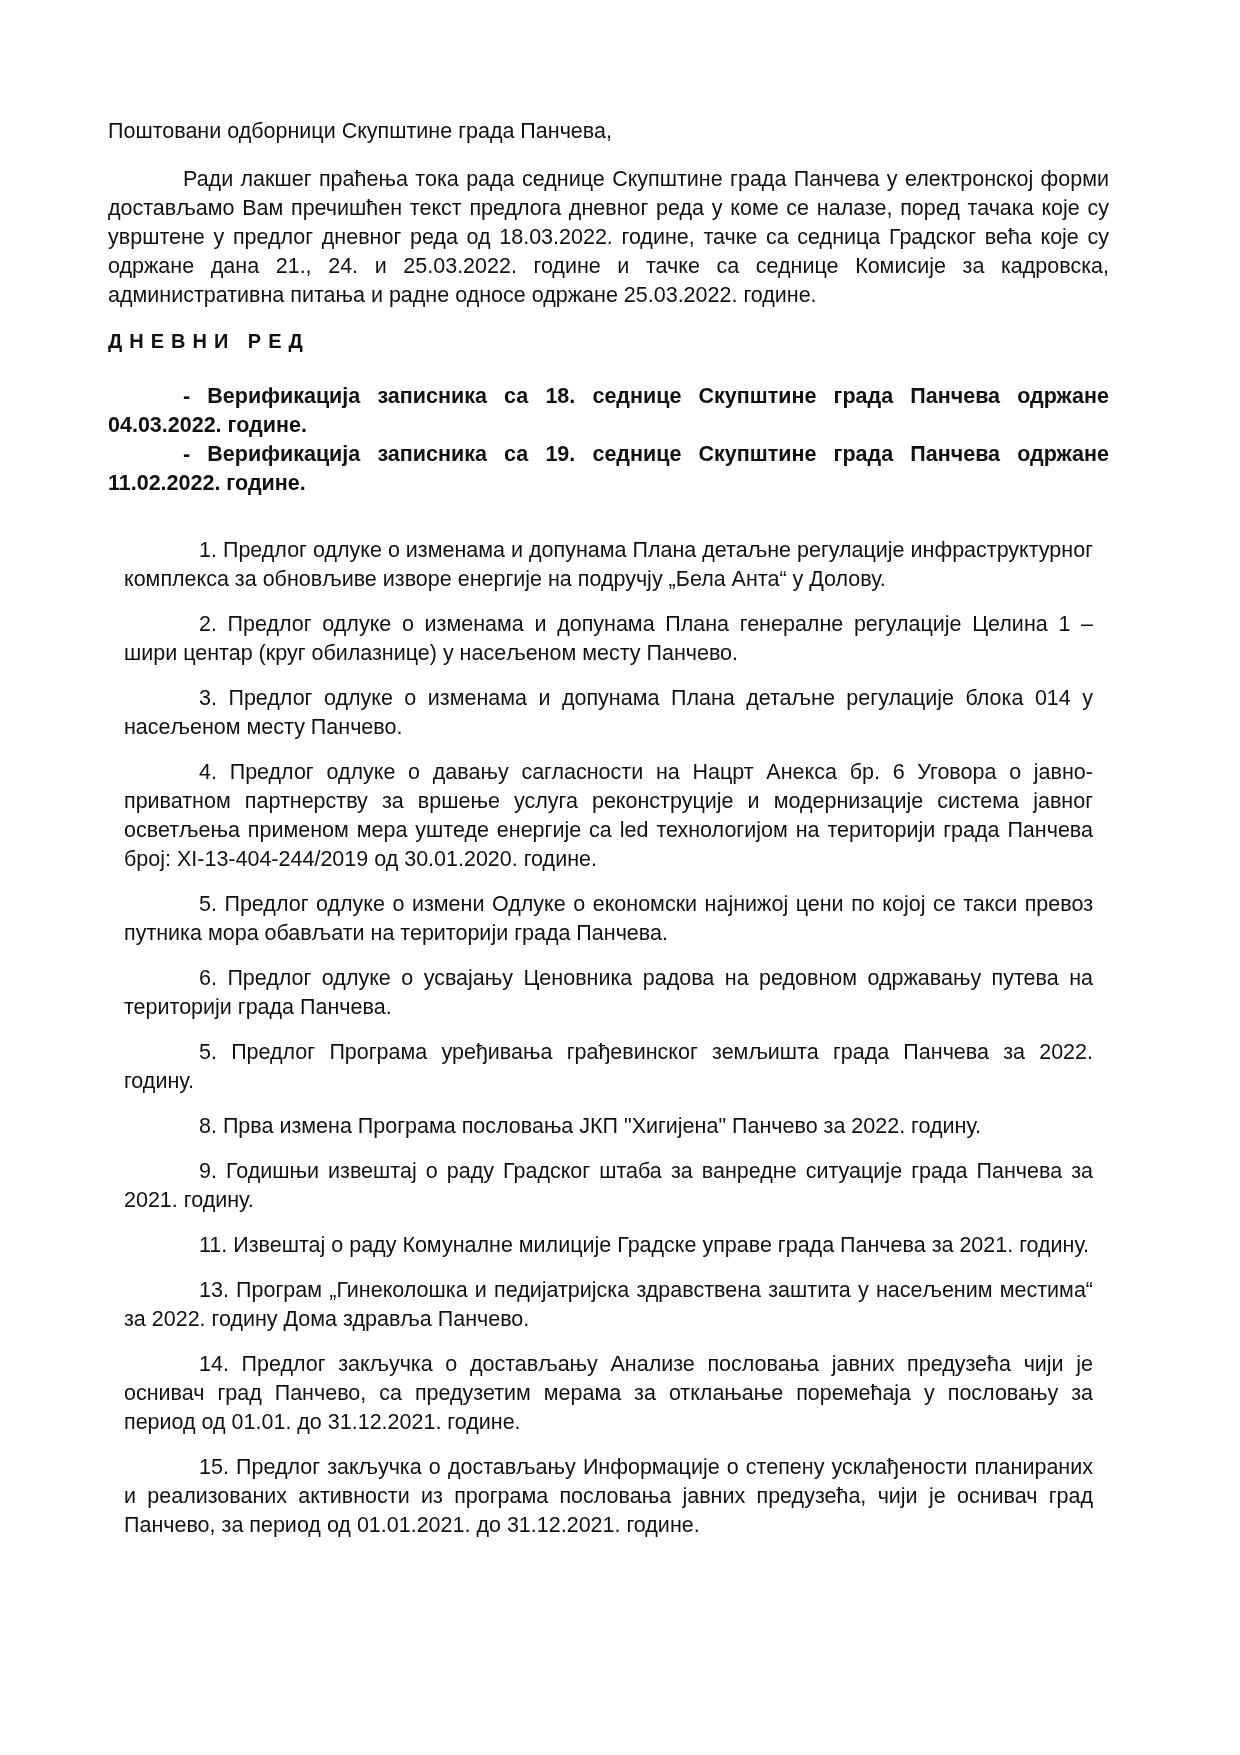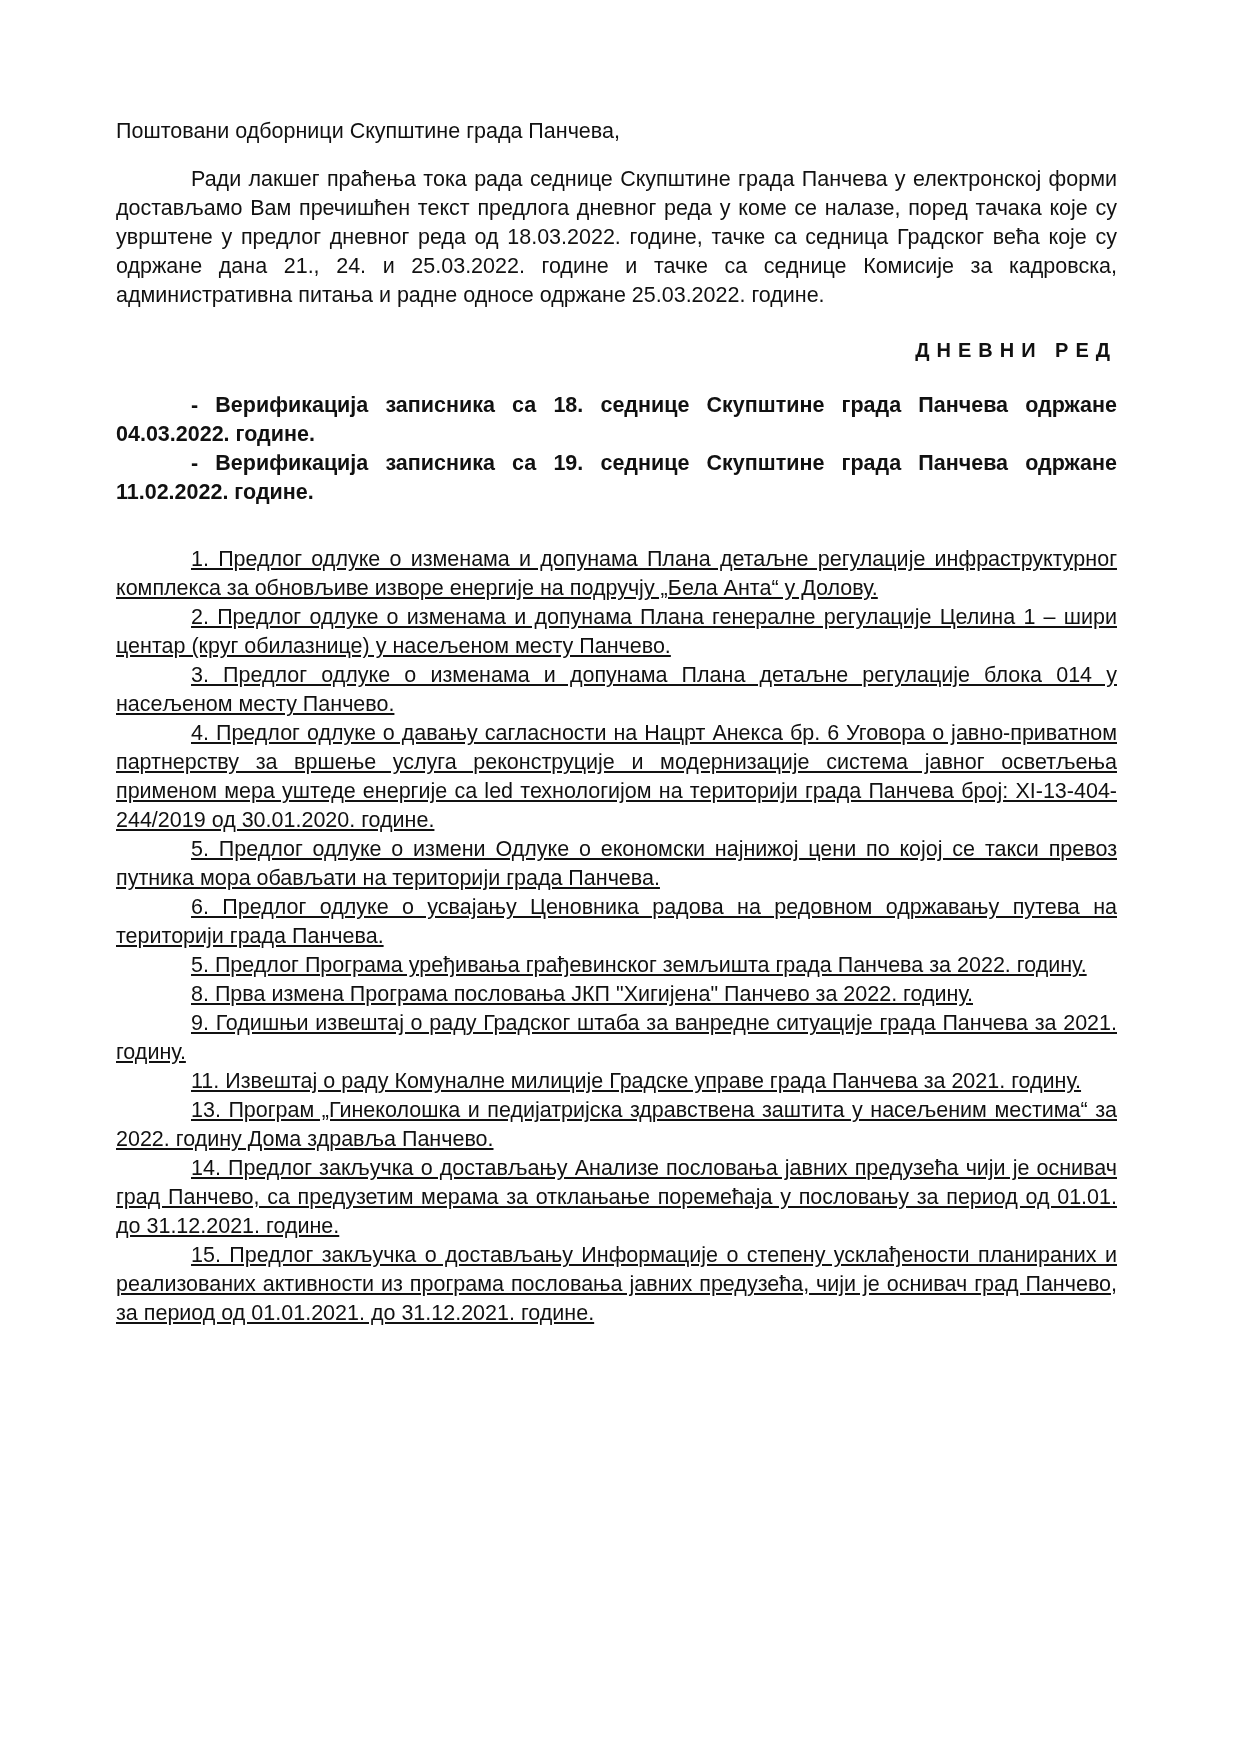--- a/index.html
+++ b/index.html
@@ -6,52 +6,51 @@
     body {
       width: 1240px;
       height: 1755px;
       position: relative;
       overflow: hidden;
       color: #111111;
       font-family: "Liberation Sans", sans-serif;
     }
     .page {
       position: absolute;
-      left: 116px;
+      left: 108px;
       top: 117px;
       width: 1001px;
       font-size: 21.5px;
       line-height: 29px;
     }
     .greeting { margin: 0; }
     .intro {
       margin: 19px 0 0 0;
       text-indent: 75px;
       text-align: justify;
     }
     .heading {
-      margin: 26px 0 0 0;
-      text-align: right;
+      margin: 17px 0 0 0;
+      text-align: left;
       font-weight: bold;
       letter-spacing: 7px;
       font-size: 20px;
     }
     .verif-list { margin: 26px 0 0 0; }
     .verif-item {
       margin: 0;
       font-weight: bold;
       text-indent: 75px;
       text-align: justify;
     }
     .agenda-list { margin: 38px 0 0 0; padding: 0; list-style: none; }
     .agenda-item {
-      margin: 0;
+      margin: 16px;
       text-indent: 75px;
       text-align: justify;
-      text-decoration: underline;
     }
   </style>
 </head>
 <body>
 
 <div class="page">
   <p class="greeting">Поштовани одборници Скупштине града Панчева,</p>
   <p class="intro">Ради лакшег праћења тока рада седнице Скупштине града Панчева у електронској форми достављамо Вам пречишћен текст предлога дневног реда у коме се налазе, поред тачака које су уврштене у предлог дневног реда од 18.03.2022. године, тачке са седница Градског већа које су одржане дана 21., 24. и 25.03.2022. године и тачке са седнице Комисије за кадровска, административна питања и радне односе одржане 25.03.2022. године.</p>
   <p class="heading">ДНЕВНИ РЕД</p>
 

